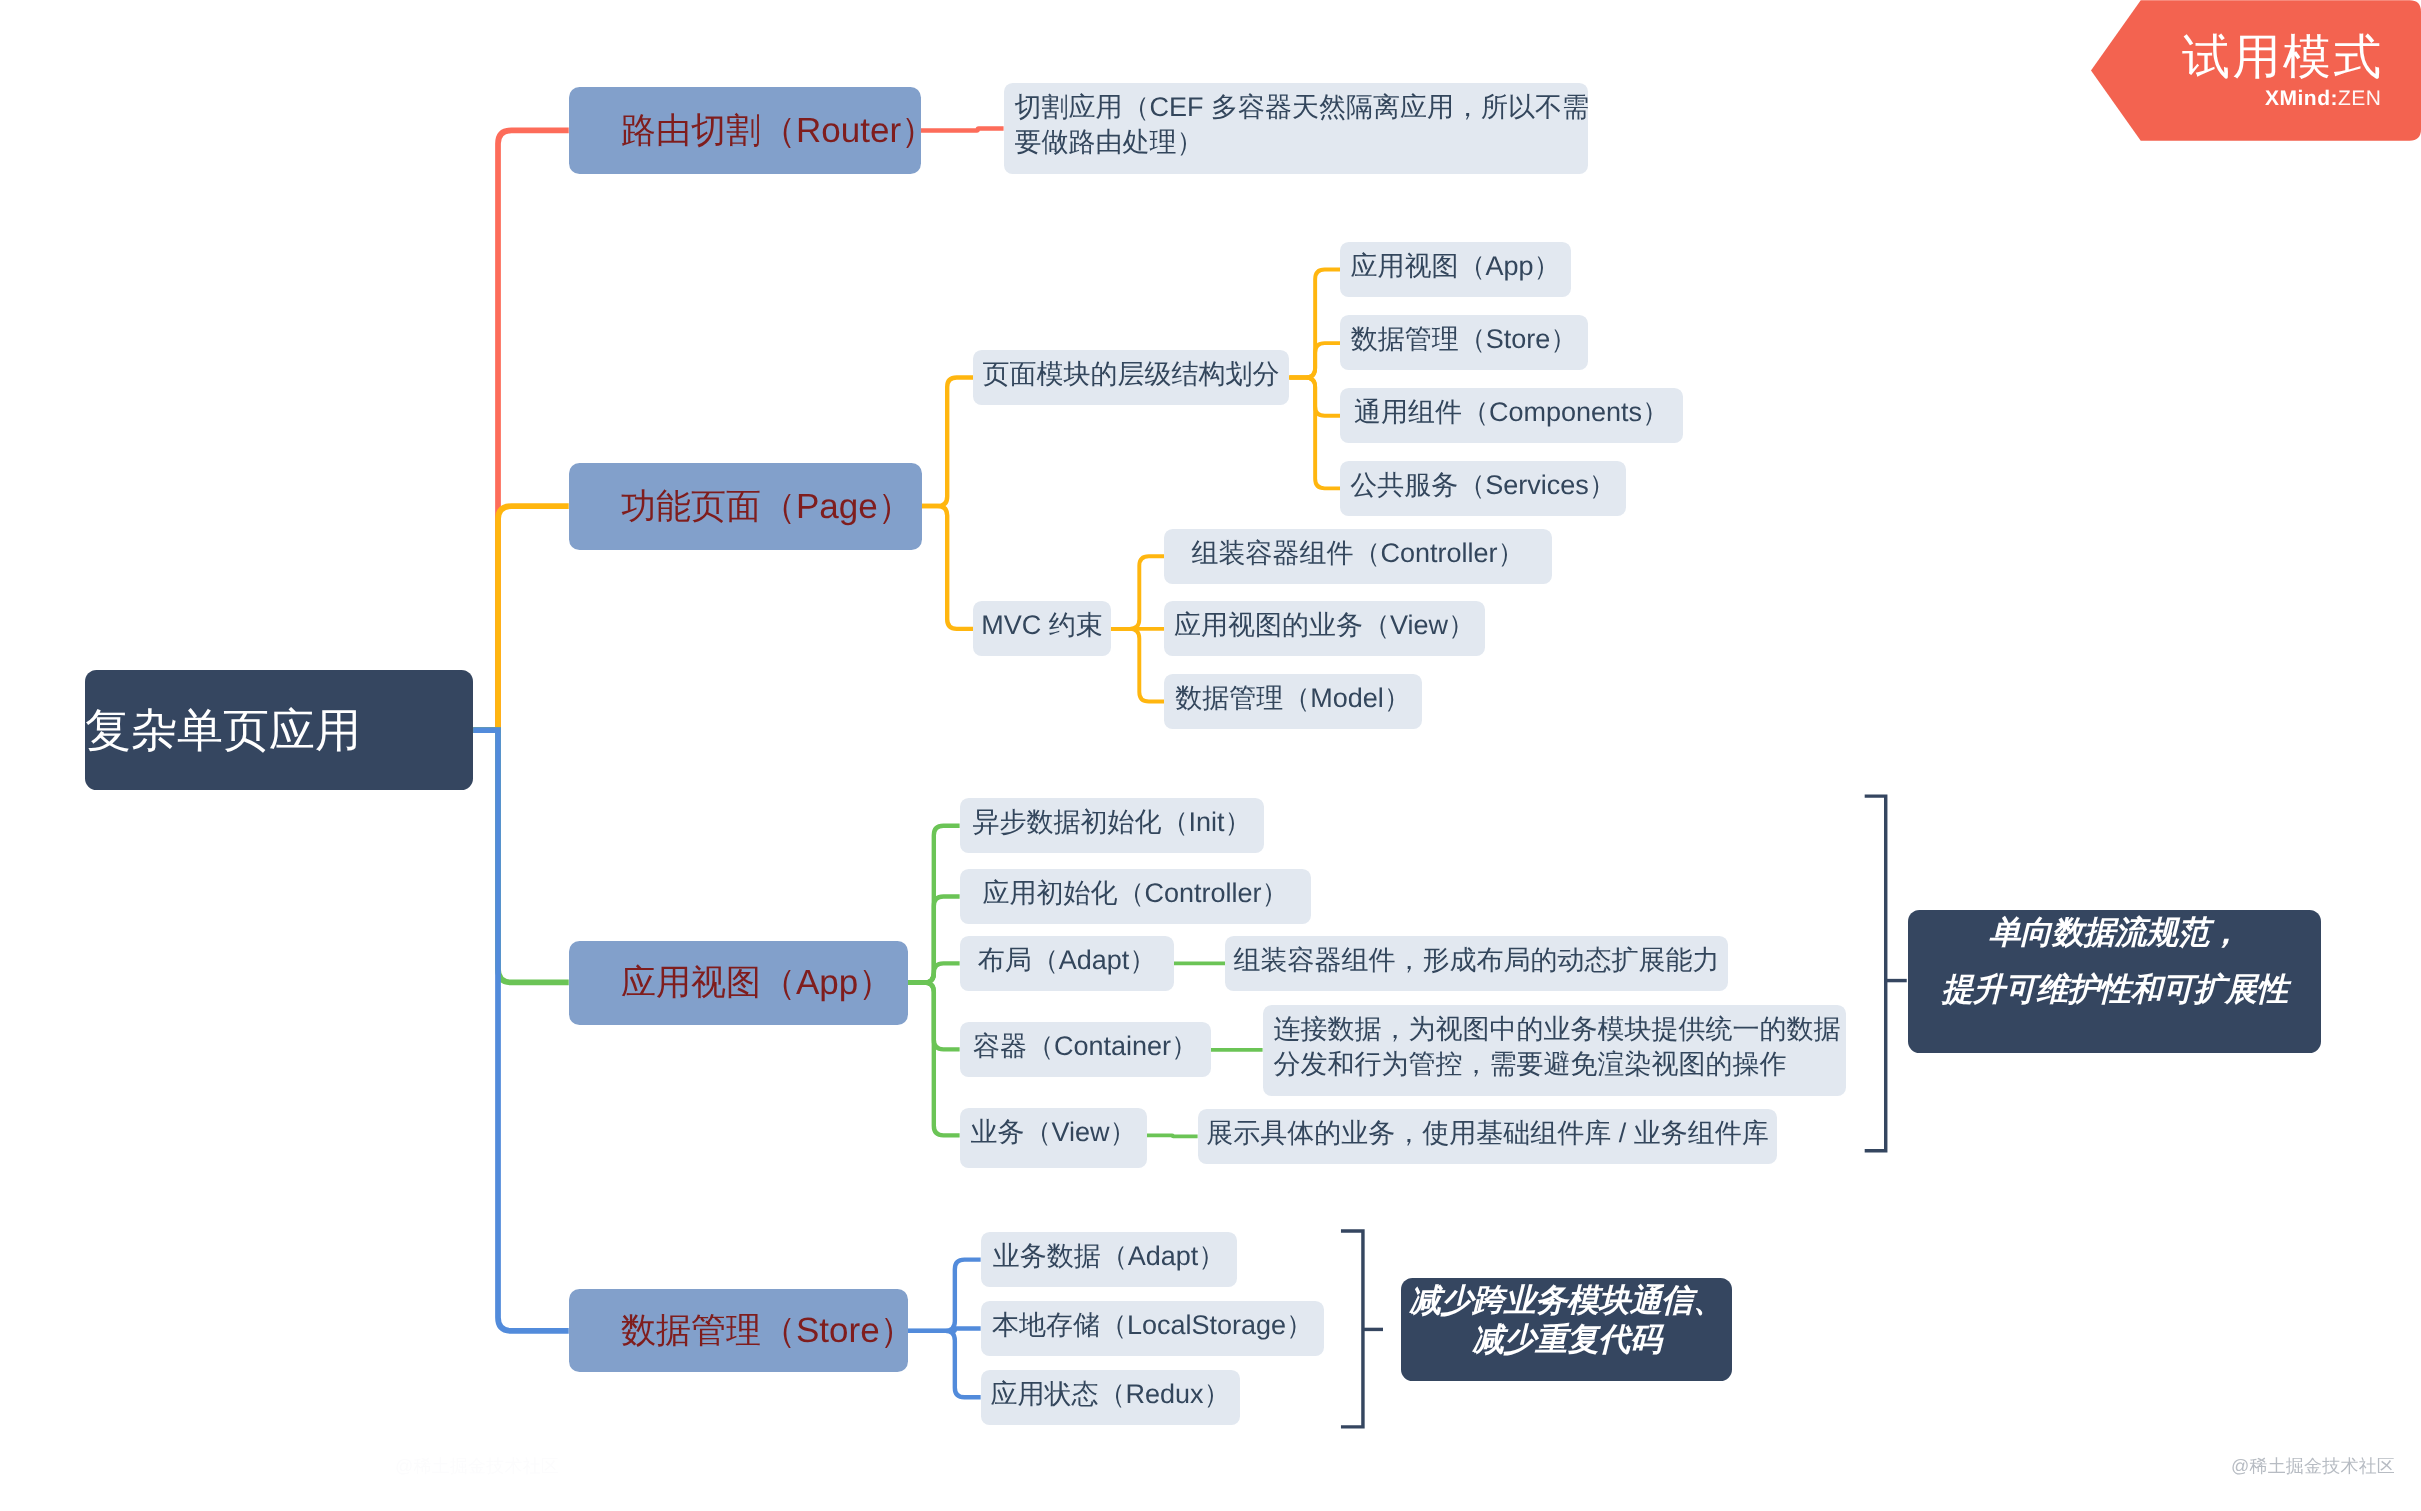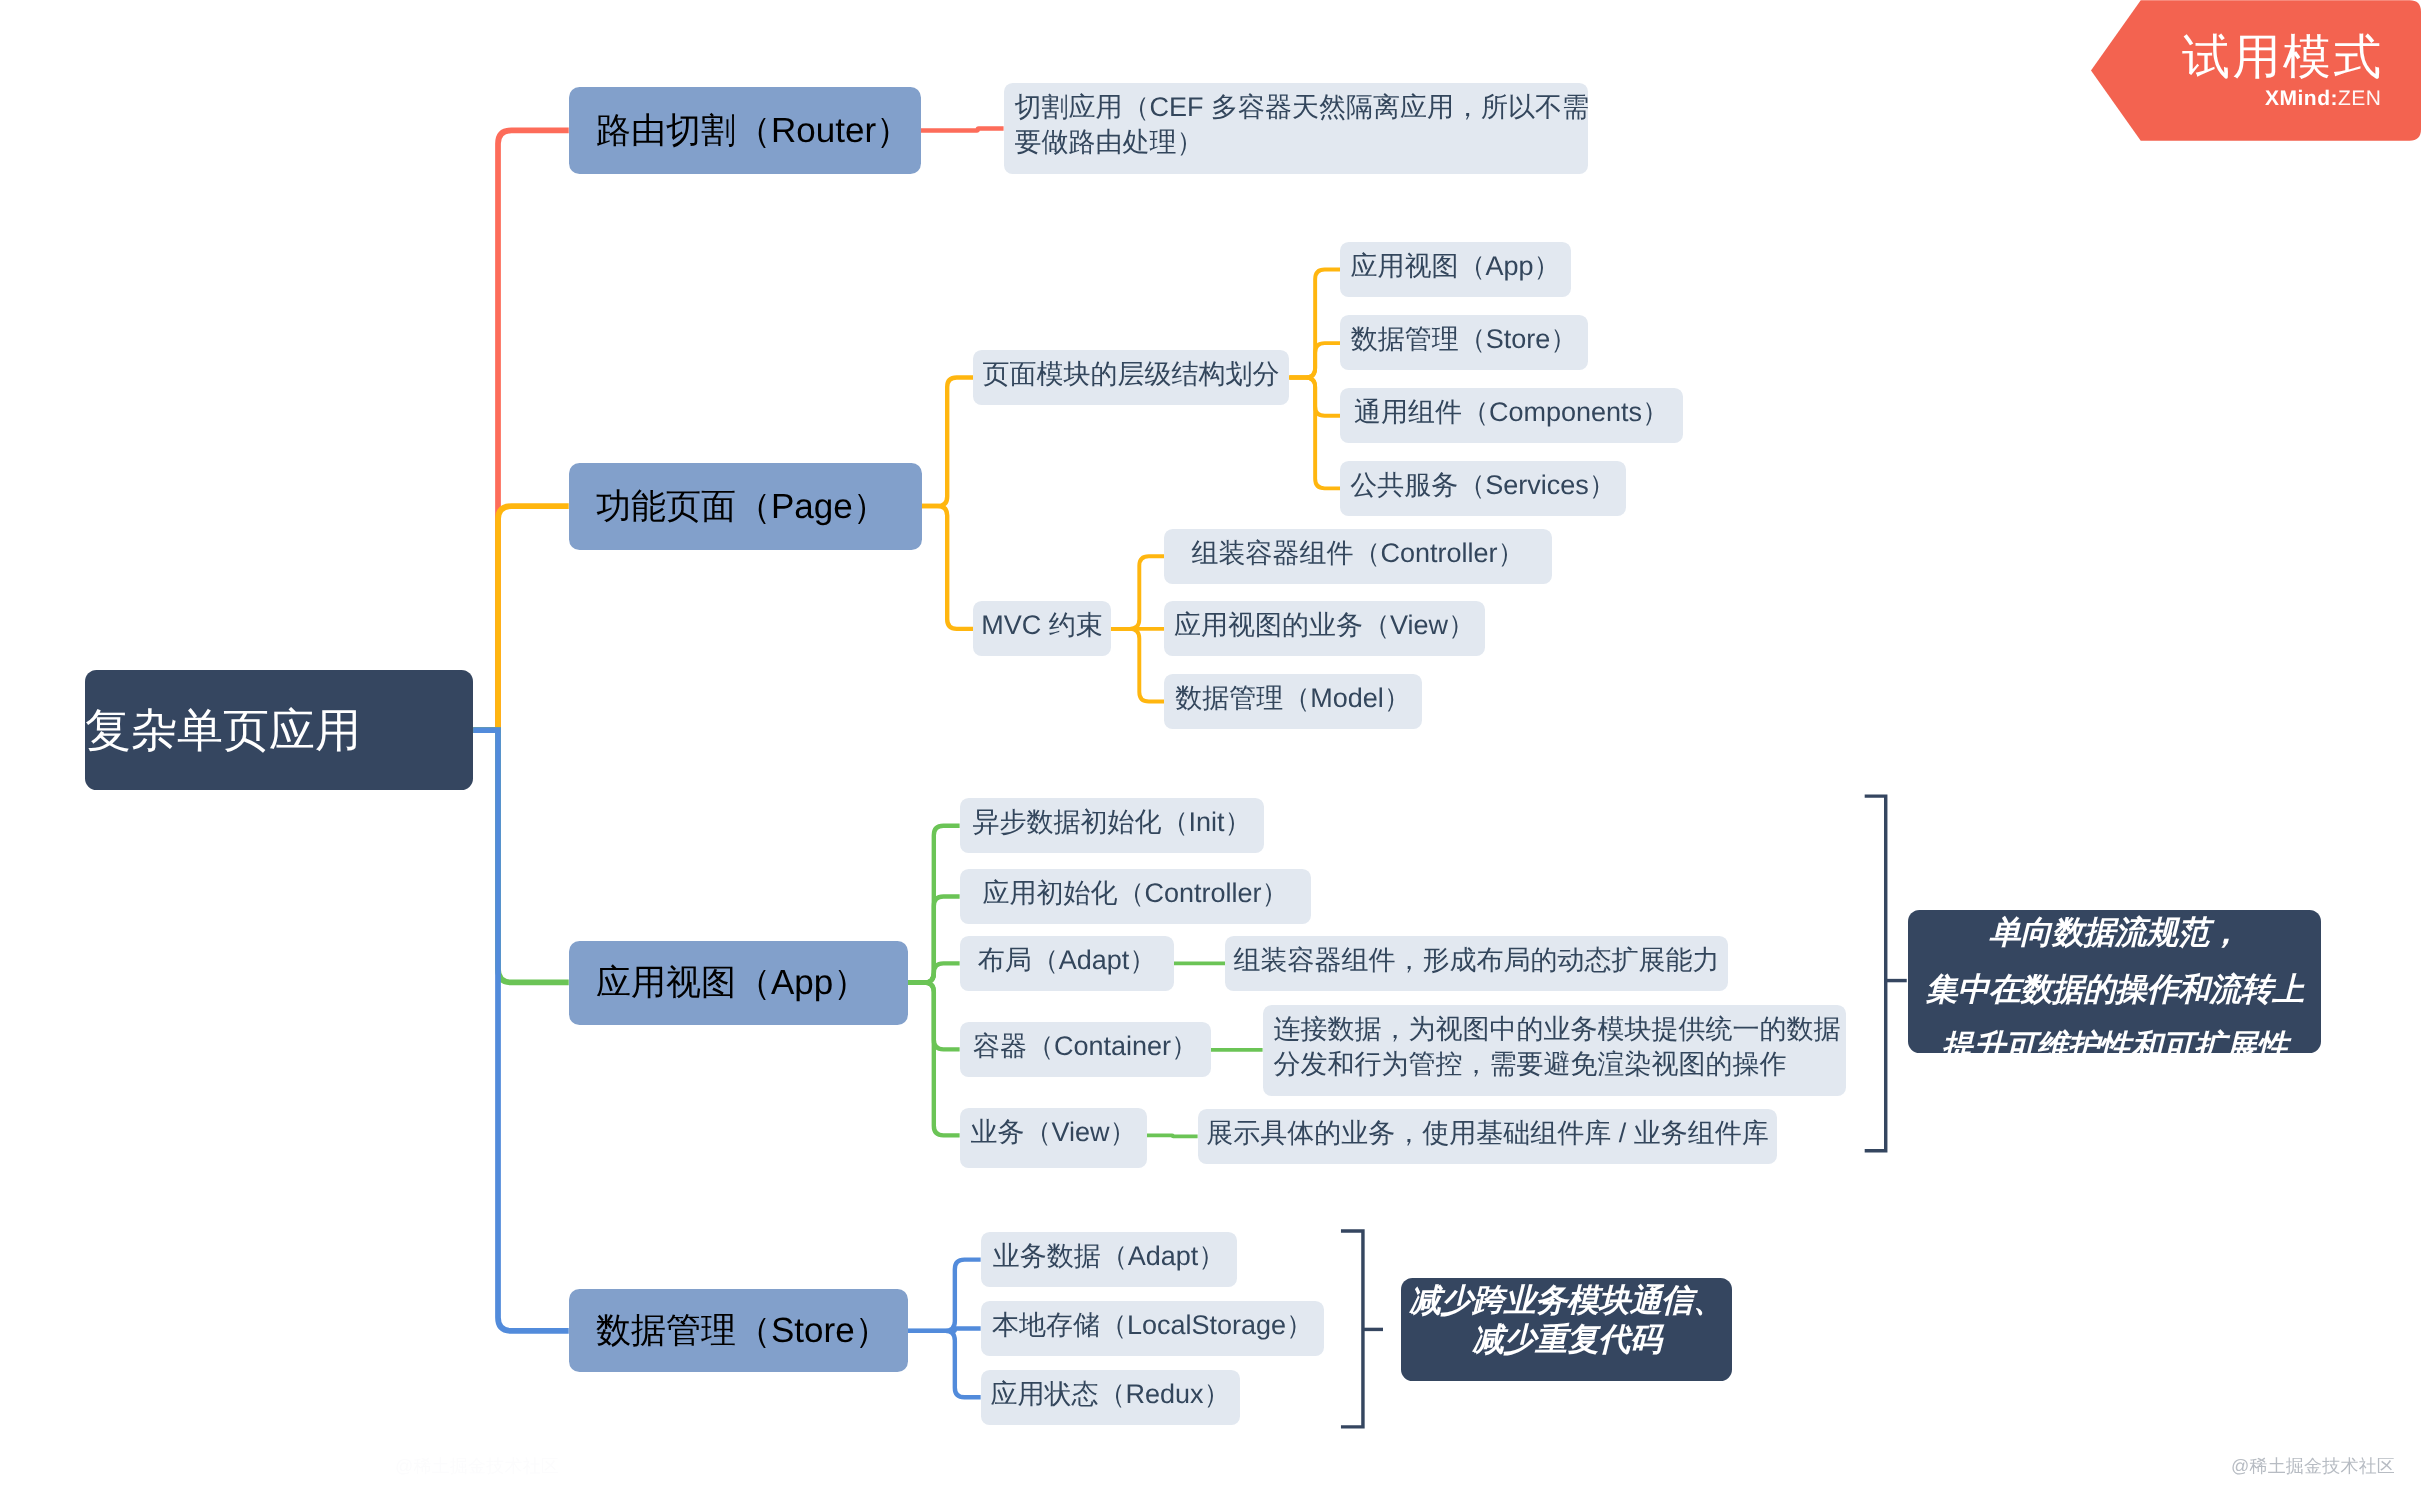--- a/index.html
+++ b/index.html
@@ -8,23 +8,23 @@
        font-family:"Liberation Sans","DejaVu Sans",sans-serif;
        -webkit-font-smoothing:antialiased;
        text-rendering:geometricPrecision;}
   #canvas{position:relative;width:2421px;height:1511px;overflow:hidden;}
   svg#links{position:absolute;left:0;top:0;width:2421px;height:1511px;}
   .node{position:absolute;box-sizing:border-box;display:flex;align-items:center;
         justify-content:flex-start;white-space:pre;line-height:1.35;
         will-change:transform;}
   .node-root{background:#354660;color:#fff;border-radius:11.5px;
         font-size:46px;letter-spacing:0px;font-weight:400;}
-  .node-branch{background:#82a0cb;color:#000000;border-radius:10.5px;
+  .node-branch{background:#82a0cb;color:#7f1d1d;border-radius:10.5px;
         font-size:35px;letter-spacing:0px;font-weight:400;
-        justify-content:flex-start;padding-left:27px;}
+        justify-content:flex-start;padding-left:52px;}
   .node-sub{background:#e2e8f0;color:#33465c;border-radius:8.6px;
         font-size:27px;letter-spacing:0px;font-weight:400;line-height:35px;
         flex-direction:column;padding-top:6.7px;}
   .node-sub.left{align-items:flex-start;padding-left:10.5px;}
   .node-summary{background:#354660;color:#fff;border-radius:11.5px;font-size:32px;
         font-style:italic;font-weight:700;line-height:39px;text-align:center;
         letter-spacing:-0.5px;flex-direction:column;padding-top:2.9px;}
   .node-summary > div{margin-right:-0.5px;}
   .badge{position:absolute;top:0;left:2091px;width:330px;height:141px;}
   .badge svg path{fill:#f36350;}
@@ -101,20 +101,20 @@
     <div class="node node-sub" style="left: 1164px; top: 674px; width: 258px; height: 55px;"><div>数据管理（Model）</div></div>
     <div class="node node-branch" style="left: 569px; top: 941px; width: 339px; height: 84px;"><div>应用视图（App）</div></div>
     <div class="node node-sub" style="left: 960px; top: 798px; width: 304px; height: 55px;"><div>异步数据初始化（Init）</div></div>
     <div class="node node-sub" style="left: 960px; top: 869px; width: 351px; height: 55px;"><div>应用初始化（Controller）</div></div>
     <div class="node node-sub" style="left: 960px; top: 936px; width: 214px; height: 55px;"><div>布局（Adapt）</div></div>
     <div class="node node-sub" style="left: 1225px; top: 936px; width: 503px; height: 55px;"><div>组装容器组件，形成布局的动态扩展能力</div></div>
     <div class="node node-sub" style="left: 960px; top: 1022px; width: 251px; height: 55px;"><div>容器（Container）</div></div>
     <div class="node node-sub left" style="left: 1263px; top: 1005px; width: 583px; height: 91px;"><div>连接数据，为视图中的业务模块提供统一的数据</div><div>分发和行为管控，需要避免渲染视图的操作</div></div>
     <div class="node node-sub" style="left: 960px; top: 1108px; width: 187px; height: 60px;"><div>业务（View）</div></div>
     <div class="node node-sub" style="left: 1198px; top: 1109px; width: 579px; height: 55px;"><div>展示具体的业务，使用基础组件库 / 业务组件库</div></div>
-    <div class="node node-summary" style="left: 1908px; top: 910px; width: 413px; height: 143px; gap: 18px;"><div>单向数据流规范，</div><div>集中在数据的操作和流转上</div><div>提升可维护性和可扩展性</div></div>
+    <div class="node node-summary" style="left: 1908px; top: 910px; width: 413px; height: 143px; gap: 18px;"><div>单向数据流规范，</div><div>提升可维护性和可扩展性</div></div>
     <div class="node node-branch" style="left: 569px; top: 1289px; width: 339px; height: 83px;"><div>数据管理（Store）</div></div>
     <div class="node node-sub" style="left: 981px; top: 1232px; width: 256px; height: 55px;"><div>业务数据（Adapt）</div></div>
     <div class="node node-sub" style="left: 981px; top: 1301px; width: 343px; height: 55px;"><div>本地存储（LocalStorage）</div></div>
     <div class="node node-sub" style="left: 981px; top: 1370px; width: 259px; height: 55px;"><div>应用状态（Redux）</div></div>
     <div class="node node-summary" style="left: 1401px; top: 1278px; width: 331px; height: 103px;"><div>减少跨业务模块通信、</div><div>减少重复代码</div></div>
   </div>
 
 
 </body></html>

